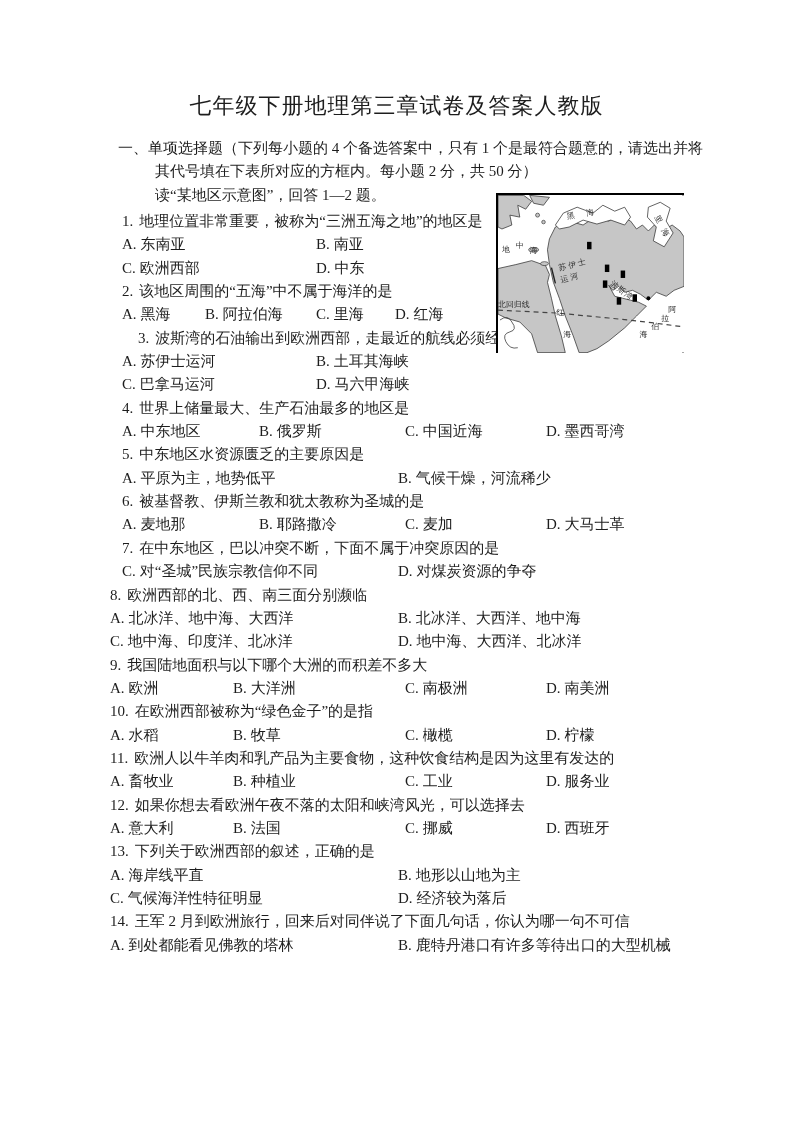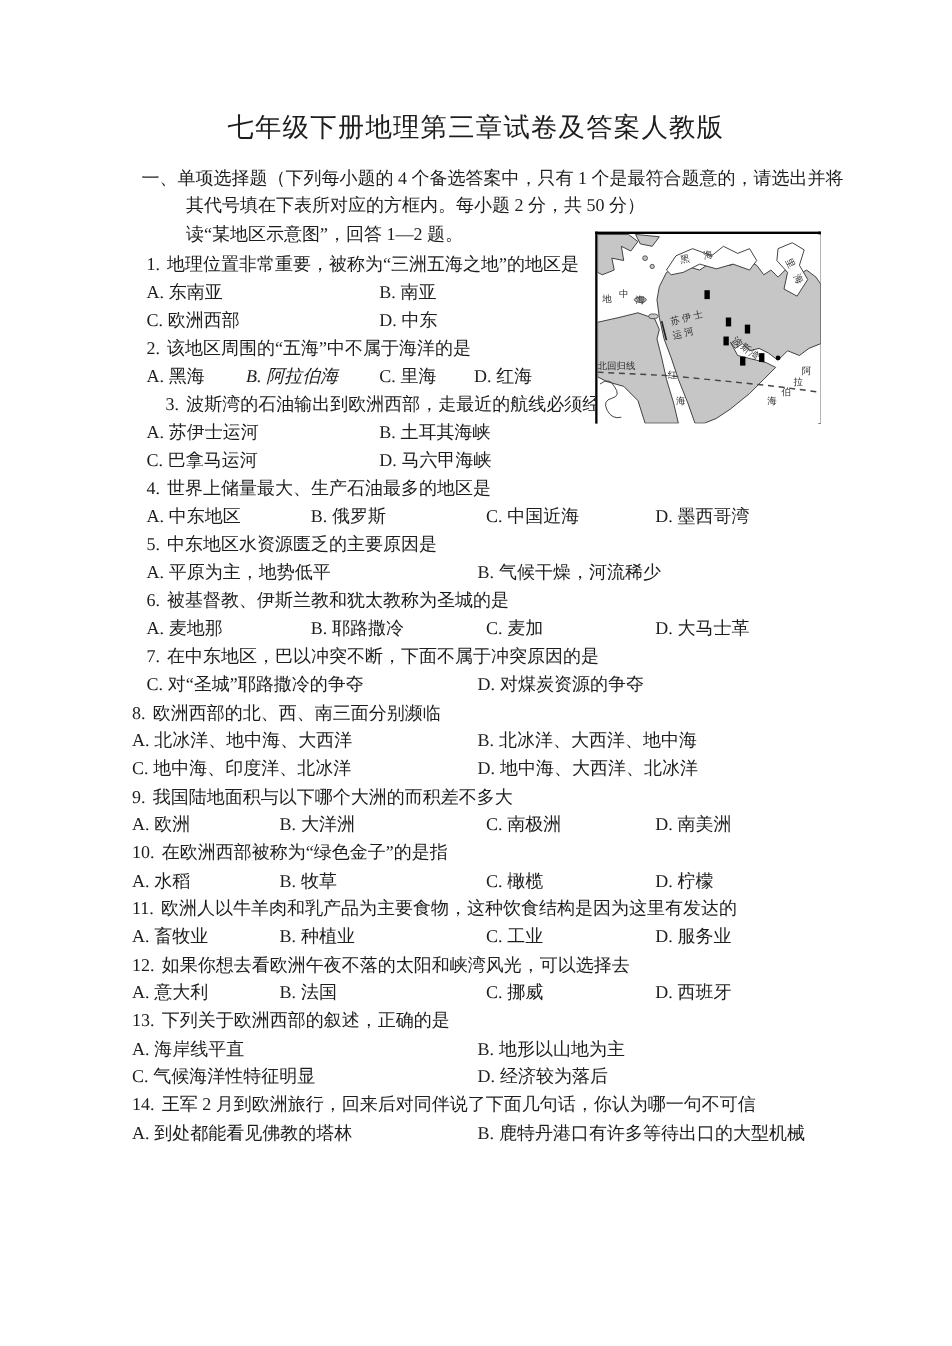--- a/index.html
+++ b/index.html
@@ -44,21 +44,21 @@
       </div>
       <div class="line">
         <span class="seg" style="left: 122px;"><span class="ol">C.</span><span>欧洲西部</span></span>
         <span class="seg" style="left: 316px;"><span class="ol">D.</span><span>中东</span></span>
       </div>
       <div class="line">
         <span class="seg" style="left: 122px;"><span class="qnum">2.</span><span>该地区周围的“五海”中不属于海洋的是</span></span>
       </div>
       <div class="line">
         <span class="seg" style="left: 122px;"><span class="ol">A.</span><span>黑海</span></span>
-        <span class="seg" style="left: 205px; font-style: italic;"><span class="ol">B.</span><span>阿拉伯海</span></span>
+        <span class="seg" style="left: 205px;"><span class="ol">B.</span><span>阿拉伯海</span></span>
         <span class="seg" style="left: 316px;"><span class="ol">C.</span><span>里海</span></span>
         <span class="seg" style="left: 395px;"><span class="ol">D.</span><span>红海</span></span>
       </div>
       <div class="line">
         <span class="seg" style="left: 138px;"><span class="qnum">3.</span><span>波斯湾的石油输出到欧洲西部，走最近的航线必须经过</span></span>
       </div>
       <div class="line">
         <span class="seg" style="left: 122px;"><span class="ol">A.</span><span>苏伊士运河</span></span>
         <span class="seg" style="left: 316px;"><span class="ol">B.</span><span>土耳其海峡</span></span>
       </div>
@@ -88,21 +88,21 @@
       <div class="line">
         <span class="seg" style="left: 122px;"><span class="ol">A.</span><span>麦地那</span></span>
         <span class="seg" style="left: 259px;"><span class="ol">B.</span><span>耶路撒冷</span></span>
         <span class="seg" style="left: 405px;"><span class="ol">C.</span><span>麦加</span></span>
         <span class="seg" style="left: 546px;"><span class="ol">D.</span><span>大马士革</span></span>
       </div>
       <div class="line">
         <span class="seg" style="left: 122px;"><span class="qnum">7.</span><span>在中东地区，巴以冲突不断，下面不属于冲突原因的是</span></span>
       </div>
       <div class="line">
-        <span class="seg" style="left: 122px;"><span class="ol">C.</span><span>对“圣城”耶路撒冷的争夺</span></span>
+        <span class="seg" style="left: 122px;"><span class="ol">C.</span><span>对“圣城”民族宗教信仰不同</span></span>
         <span class="seg" style="left: 398px;"><span class="ol">D.</span><span>对煤炭资源的争夺</span></span>
       </div>
       <div class="line">
         <span class="seg" style="left: 110px;"><span class="qnum">8.</span><span>欧洲西部的北、西、南三面分别濒临</span></span>
       </div>
       <div class="line">
         <span class="seg" style="left: 110px;"><span class="ol">A.</span><span>北冰洋、地中海、大西洋</span></span>
         <span class="seg" style="left: 398px;"><span class="ol">B.</span><span>北冰洋、大西洋、地中海</span></span>
       </div>
       <div class="line">

